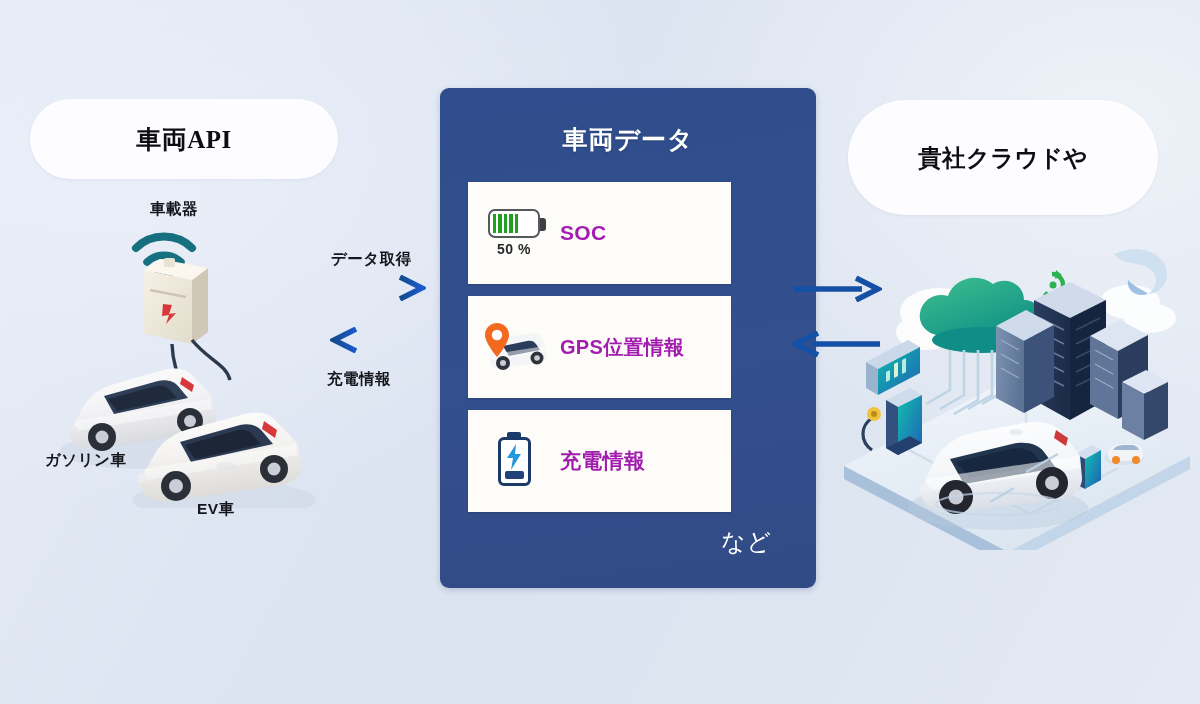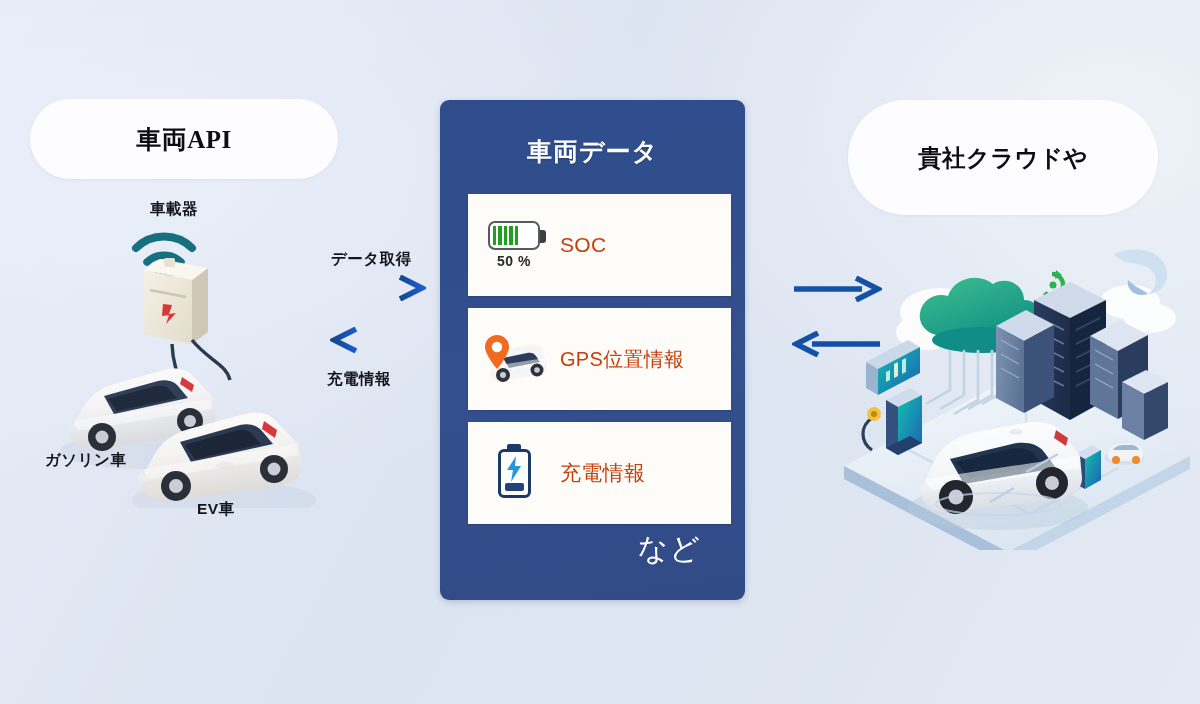--- a/index.html
+++ b/index.html
@@ -43,21 +43,21 @@
   }
   #pill-right {
     left: 848px; top: 100px; width: 310px; height: 115px;
     font-size: 23.5px; line-height: 36px; letter-spacing: .3px;
     flex-direction: column;
   }
 
   
   #panel {
     position: absolute;
-    left: 440px; top: 100px; width: 305px; height: 500px;
+    left: 440px; top: 88px; width: 376px; height: 500px;
     background: linear-gradient(172deg, #2f4d8c 0%, #334f8d 55%, #314b86 100%);
     border-radius: 9px;
     box-shadow: 0 2px 6px rgba(40,60,110,0.22);
   }
   #panel-title {
     position: absolute; top: 35px; left: 0; width: 100%;
     text-align: center;
     color: #ffffff;
     font-size: 25px;
     font-weight: bold;
@@ -77,30 +77,30 @@
   #card-charge { top: 322px; }
 
   .card-icon {
     width: 92px;
     display: flex; align-items: center; justify-content: center;
     flex: 0 0 92px;
     text-align: right;
   }
   .card-label {
     font-size: 21px;
-    font-weight: normal;
-    color: #c2410c;
+    font-weight: bold;
+    color: #a21caf;
     letter-spacing: .3px;
   }
   #label-gps { font-size: 20px; }
   #panel-note {
     position: absolute;
     right: 44px; bottom: 30px;
     color: #ffffff;
-    font-size: 30px;
+    font-size: 24px;
     letter-spacing: 1px;
   }
 
   
   .batt-h-wrap { display: flex; flex-direction: column; align-items: center; }
   .batt-h {
     position: relative;
     width: 52px; height: 29px;
     border: 2.4px solid #55585c;
     border-radius: 7px;

